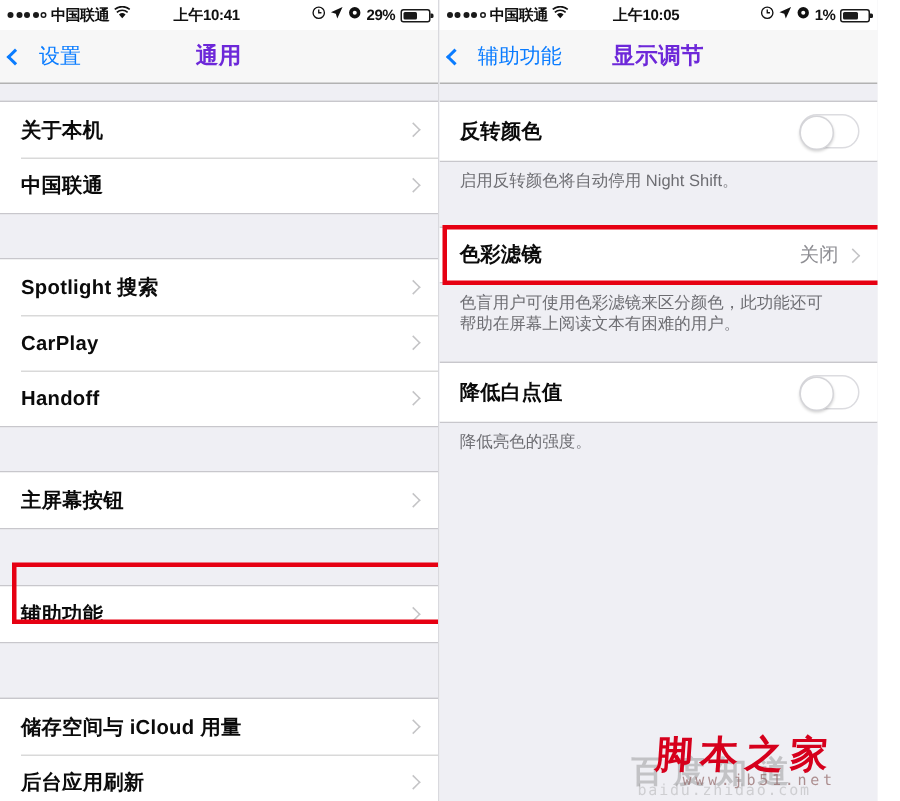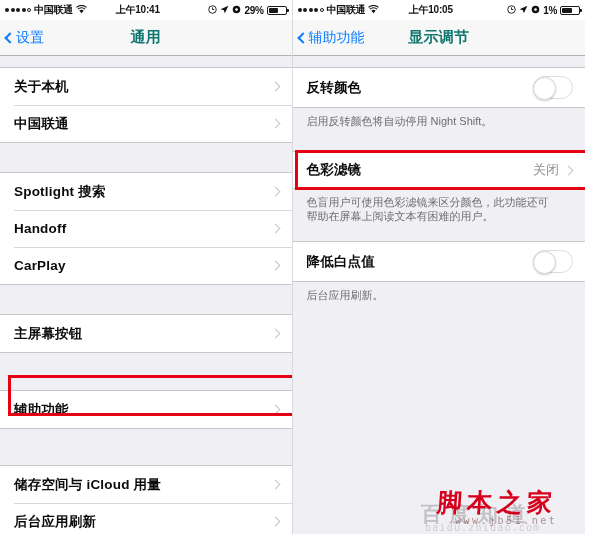--- a/index.html
+++ b/index.html
@@ -69,34 +69,34 @@
   .navbar {
     height: 36px;
     background: #f7f7f7;
     border-bottom: 1px solid #b2b2b2;
     display: flex;
     align-items: center;
     position: relative;
     padding: 0 6px;
   }
   .nav-back {
-    display: flex; align-items: center; gap: 0;
+    display: flex; align-items: center; gap: 10px;
     color: #0a7cff; font-size: 14px; cursor: pointer;
     position: relative; z-index: 2;
   }
   .chev-back {
     width: 8px; height: 8px;
     border-left: 2.4px solid #0a7cff;
     border-bottom: 2.4px solid #0a7cff;
     transform: rotate(45deg);
     margin-right: 2px;
   }
   .nav-title {
     position: absolute; left: 0; right: 0; text-align: center;
-    font-size: 15px; font-weight: bold; color: #0f766e;
+    font-size: 15px; font-weight: bold; color: #6d28d9;
     letter-spacing: 0.3px;
   }
 
   
   .content { position: relative; height: 478px; background: #efeff4; }
 
   .group { background: #ffffff; border-top: 1px solid #c8c7cc; border-bottom: 1px solid #c8c7cc; }
   .gap { background: #efeff4; }
 
   .row {
@@ -265,27 +265,27 @@
       <div class="gap" style="height:29px"></div>
 
       <div class="group">
         <div class="row">
           <span class="row-label">Spotlight 搜索</span>
           <span class="row-right">
             <span class="chev"></span>
           </span>
         </div>
         <div class="row">
+          <span class="row-label">CarPlay</span>
+          <span class="row-right">
+            <span class="chev"></span>
+          </span>
+        </div>
+        <div class="row">
           <span class="row-label">Handoff</span>
-          <span class="row-right">
-            <span class="chev"></span>
-          </span>
-        </div>
-        <div class="row">
-          <span class="row-label">CarPlay</span>
           <span class="row-right">
             <span class="chev"></span>
           </span>
         </div>
       </div>
 
       <div class="gap" style="height:29px"></div>
 
       <div class="group">
         <div class="row">
@@ -417,21 +417,21 @@
       <div class="group">
         <div class="row" style="height:39px">
           <span class="row-label">降低白点值</span>
           <span class="row-right">
             <span class="toggle">
                 <span class="knob"></span>
               </span>
           </span>
         </div>
       </div>
-      <div class="footnote">后台应用刷新。</div>
+      <div class="footnote">降低亮色的强度。</div>
 
     </div>
 
     <div class="redbox" style="left:2px; top:150px; width:295px; height:40px;"></div>
 
     <div class="watermark">
       <div class="wm-ghost">百度知道</div>
       <div class="wm-main">脚本之家</div>
       <div class="wm-url2">baidu.zhidao.com</div>
       <div class="wm-url">www.jb51.net</div>

